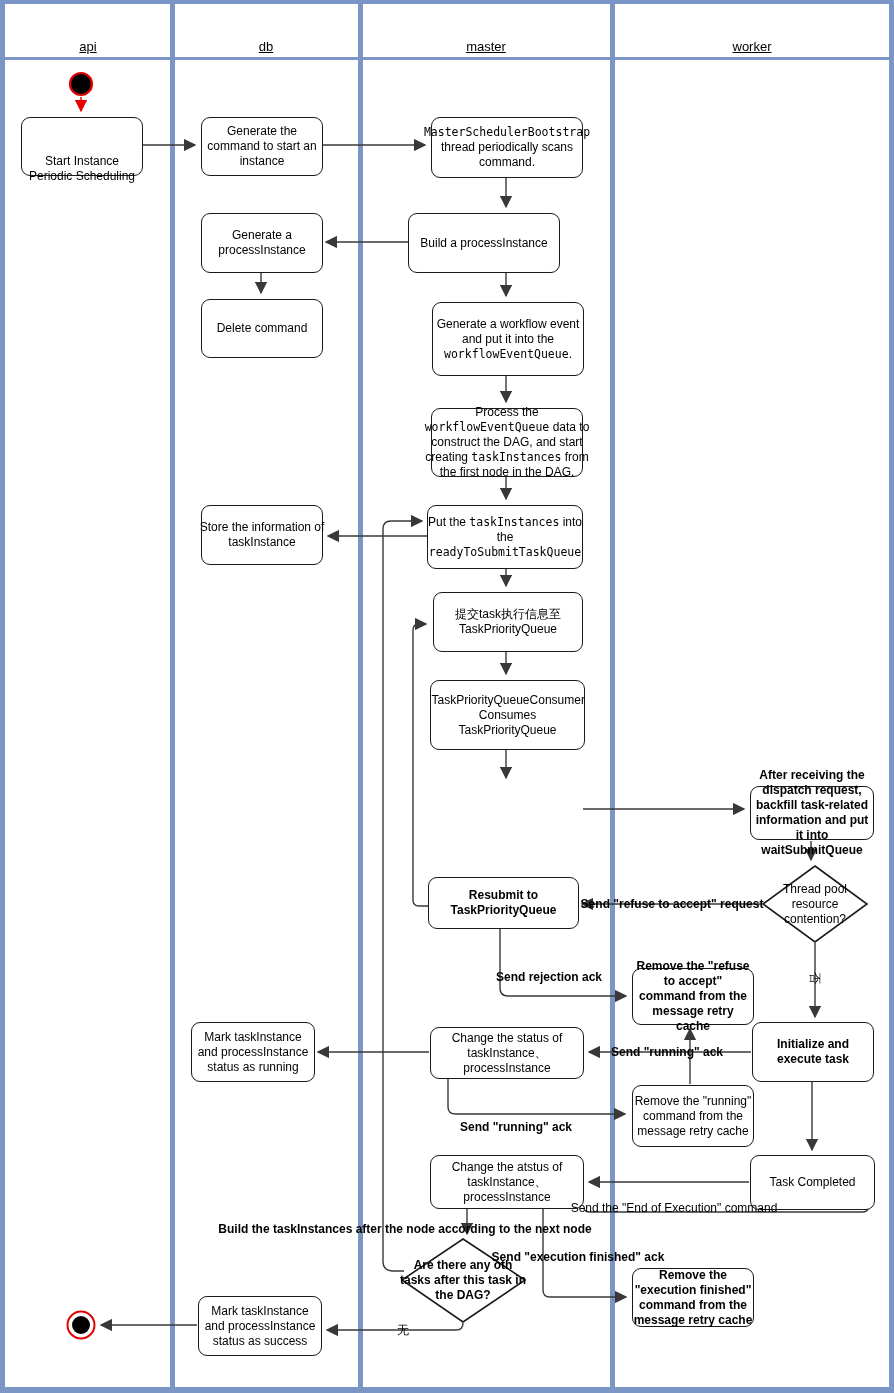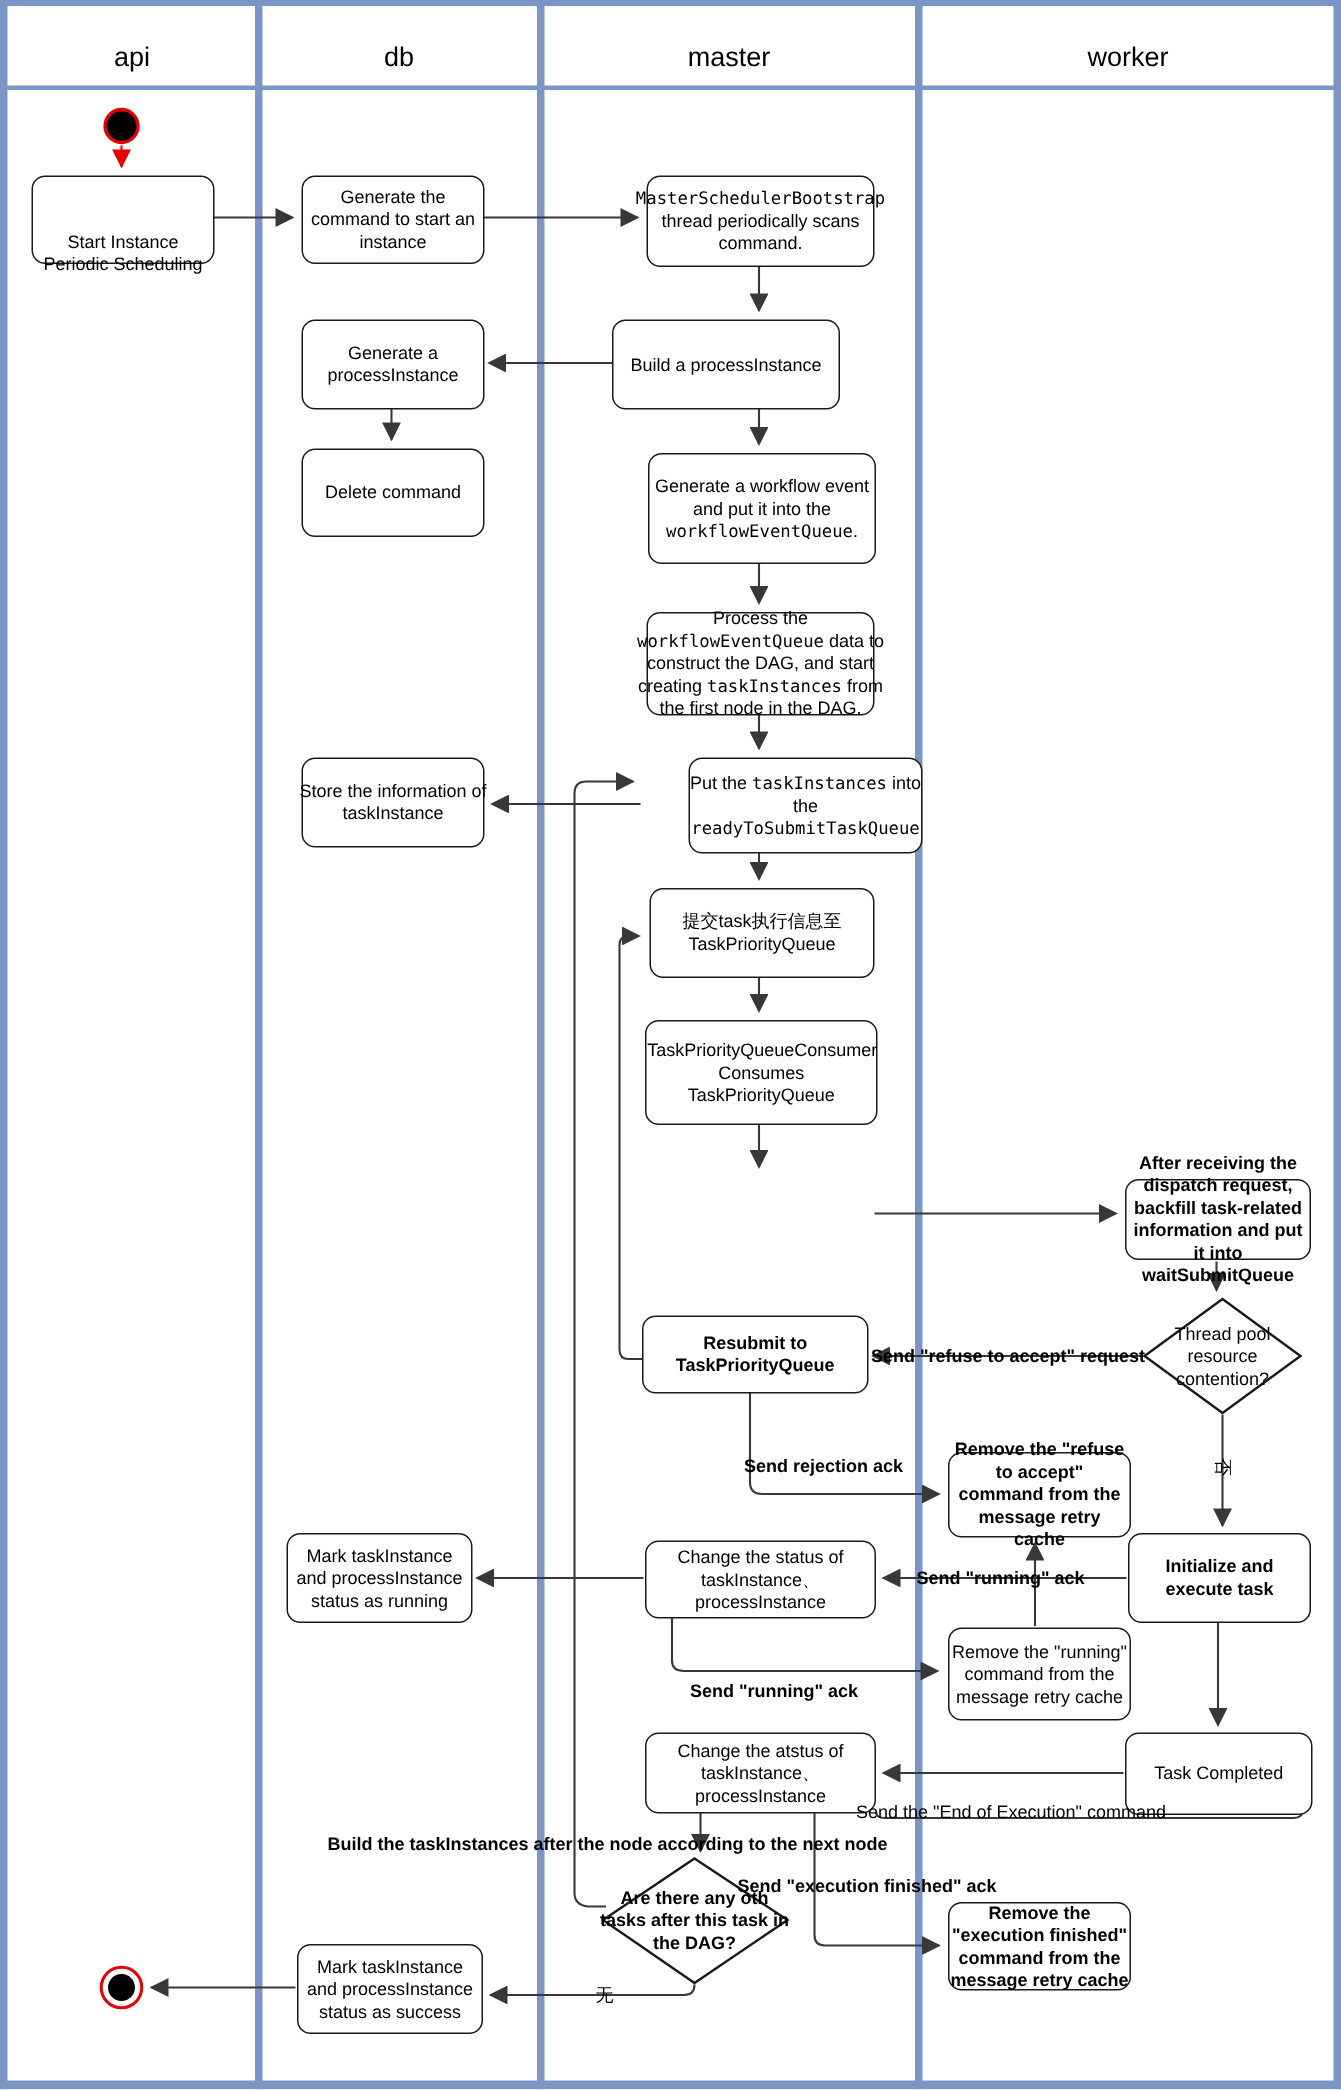--- a/index.html
+++ b/index.html
@@ -1,20 +1,20 @@
 <!DOCTYPE html>
 <html style="--lane: #7b96c6; --edge: #383838; --red: #e60000;"><head>
 <meta charset="utf-8">
 <style>
   html,body{margin:0;padding:0;background:#fff;}
   #canvas{position:relative;width:894px;height:1393px;background:#fff;overflow:hidden;
           font-family:"Liberation Sans","DejaVu Sans",sans-serif;color:#000;}
   .frame{position:absolute;background:var(--lane);}
   .vbar{position:absolute;top:0;width:5px;height:1393px;background:var(--lane);}
-  .lane-title{position:absolute;top:28px;transform:translateX(-50%);font-size:18px;}
+  .lane-title{position:absolute;top:39px;transform:translateX(-50%);font-size:13px;text-decoration:underline;}
   svg.layer{position:absolute;left:0;top:0;width:894px;height:1393px;}
   .edge{fill:none;stroke:var(--edge);stroke-width:1.4;}
   .edge.red{stroke:var(--red);}
   #arr path{fill:var(--edge);}
   #arrred path{fill:var(--red);}
   .shape{fill:#ffffff;stroke:#1a1a1a;stroke-width:1.6;}
   .box{position:absolute;background:#fff;border:1.6px solid #1a1a1a;border-radius:9px;
        display:flex;align-items:center;justify-content:center;text-align:center;
        font-size:12px;line-height:15px;}
   .box .txt{flex:none;}
@@ -114,21 +114,21 @@
     </div>
   <div class="box" style="left:432px;top:302px;width:150px;height:72px;">
       <span class="txt" style="width:150px;"><span>Generate a workflow event and put it into the </span><span class="mono">workflowEventQueue</span><span>.</span></span>
     </div>
   <div class="box" style="left:431px;top:408px;width:150px;height:67px;">
       <span class="txt" style="width:180px;"><span>Process the </span><span class="mono">workflowEventQueue</span><span> data to construct the DAG, and start creating </span><span class="mono">taskInstances</span><span> from the first node in the DAG.</span></span>
     </div>
   <div class="box" style="left:201px;top:505px;width:120px;height:58px;">
       <span class="txt" style="width:130px;">Store the information of taskInstance</span>
     </div>
-  <div class="box" style="left:427px;top:505px;width:154px;height:62px;margin-left:32px;">
+  <div class="box" style="left:427px;top:505px;width:154px;height:62px;">
       <span class="txt" style="width:172px;"><span>Put the </span><span class="mono">taskInstances</span><span> into the </span><span class="mono">readyToSubmitTaskQueue</span></span>
     </div>
   <div class="box" style="left:433px;top:592px;width:148px;height:58px;">
       <span class="txt" style="width:140px;">提交task执行信息至 TaskPriorityQueue</span>
     </div>
   <div class="box" style="left:430px;top:680px;width:153px;height:68px;">
       <span class="txt" style="width:152px;">TaskPriorityQueueConsumer Consumes TaskPriorityQueue</span>
     </div>
   <div class="box bold" style="left:750px;top:786px;width:122px;height:52px;">
       <span class="txt" style="width:122px;">After receiving the dispatch request, backfill task-related information and put it into waitSubmitQueue</span>

